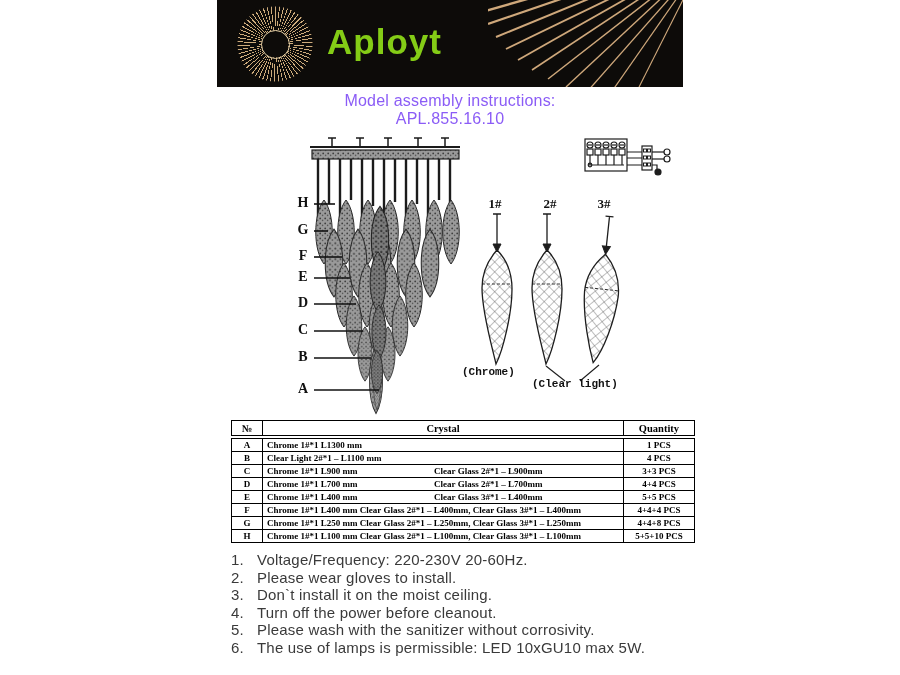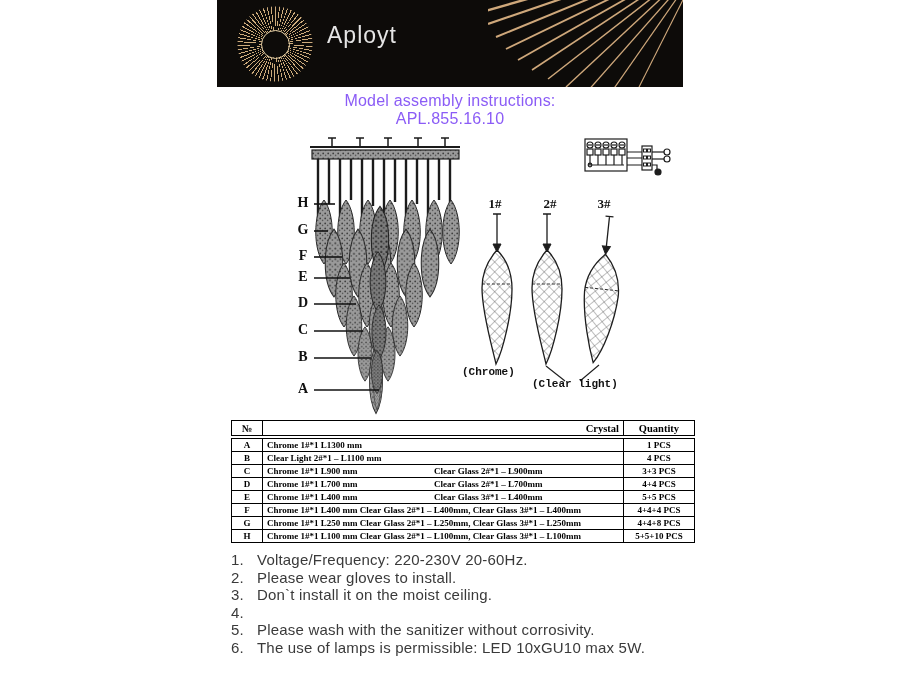--- a/index.html
+++ b/index.html
@@ -7,22 +7,22 @@
         font-family:"Liberation Sans",sans-serif;}
 
   
   .banner{position:absolute;left:217px;top:0;width:466px;height:87px;background:#0d0b09;overflow:hidden;}
   .sunburst{position:absolute;left:16px;top:2px;width:84px;height:84px;border-radius:50%;
     background:repeating-conic-gradient(from 0deg, rgba(216,180,130,.95) 0deg 1.6deg, transparent 1.6deg 6.2deg);
     -webkit-mask:radial-gradient(circle, transparent 0 13px, #000 14px 37px, transparent 38px);
     mask:radial-gradient(circle, transparent 0 13px, #000 14px 37px, transparent 38px);}
   .sunburst-ring{position:absolute;left:44px;top:30px;width:27px;height:27px;border-radius:50%;
     border:1.5px solid #e9d3a8;}
-  .logo-text{position:absolute;left:110px;top:22px;font-size:23px;letter-spacing:1px;
-    color:#e5e5e5;font-weight:400;}
+  .logo-text{position:absolute;left:110px;top:22px;font-size:35px;letter-spacing:1px;
+    color:#84cc16;font-weight:700;}
   .fan{position:absolute;right:0;top:0;}
 
   
   .title-block{position:absolute;left:217px;top:92px;width:466px;text-align:center;
     color:#8b5cf6;font-size:16px;line-height:17.5px;letter-spacing:.2px;}
 
   
   .tier-label{position:absolute;width:20px;text-align:center;font-family:"Liberation Serif",serif;
     font-weight:bold;font-size:14px;color:#111;}
   .pendant-label{position:absolute;width:24px;text-align:center;font-family:"Liberation Serif",serif;
@@ -268,21 +268,21 @@
 
   <table class="spec-table t-head">
     <colgroup>
         <col style="width:22px">
         <col style="width:352px">
         <col style="width:62px">
       </colgroup>
     <tbody>
         <tr>
       <th class="col-num">№</th>
-      <th class="col-crystal" style="text-align:right;">Crystal</th>
+      <th class="col-crystal" style="text-align:center;">Crystal</th>
       <th class="col-qty">Quantity</th>
     </tr>
   </tbody>
     </table>
 
   <table class="spec-table t-body">
     <colgroup>
         <col style="width:22px">
         <col style="width:352px">
         <col style="width:62px">
@@ -379,20 +379,21 @@
       <li>
         <span class="num">2.</span>
         <span class="txt">Please wear gloves to install.</span>
       </li>
       <li>
         <span class="num">3.</span>
         <span class="txt">Don`t install it on the moist ceiling.</span>
       </li>
       <li>
         <span class="num">4.</span>
+        <span class="txt">Turn off the power before cleanout.</span>
       </li>
       <li>
         <span class="num">5.</span>
         <span class="txt">Please wash with the sanitizer without corrosivity.</span>
       </li>
       <li>
         <span class="num">6.</span>
         <span class="txt">The use of lamps is permissible: LED 10xGU10 max 5W.</span>
       </li>
   </ol>

